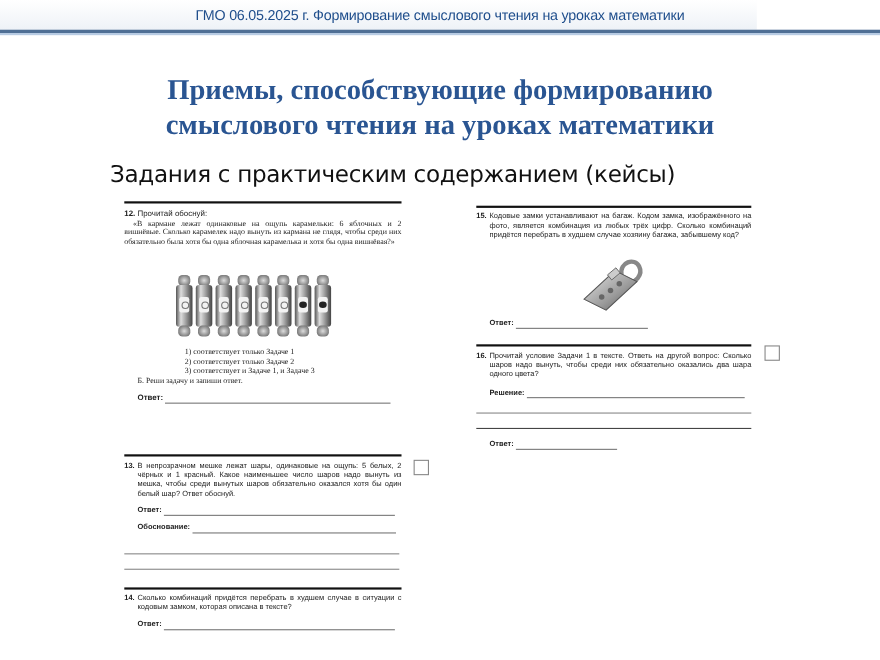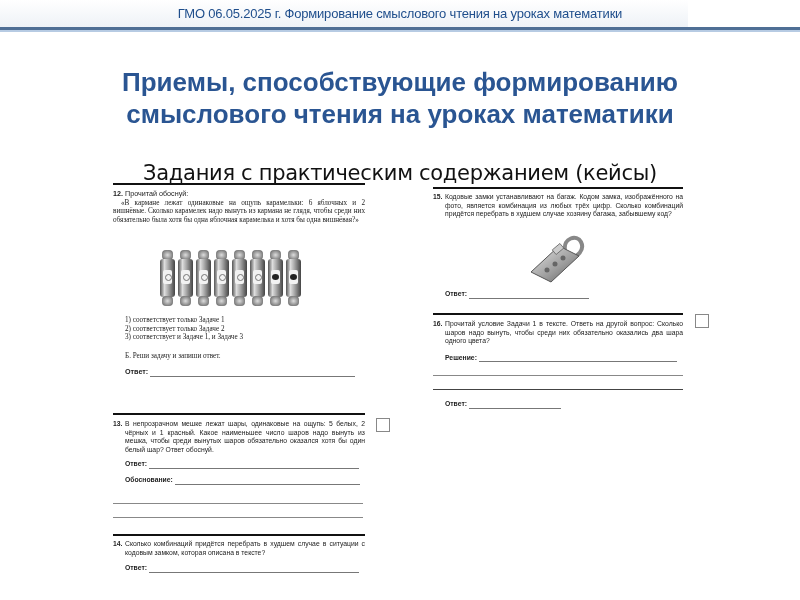--- a/index.html
+++ b/index.html
@@ -13,25 +13,25 @@
   }
   .topbar-text {
     position: absolute; left: 0; width: 800px; top: 6px; text-align: center;
     font-size: 13px; color: #1f4e8c; letter-spacing: -0.2px;
   }
   .rule-dark { position: absolute; left: 0; top: 27px; width: 800px; height: 3px; background: #4f6f95; }
   .rule-light { position: absolute; left: 0; top: 30px; width: 800px; height: 2px; background: #b7cbe3; }
 
   .title {
     position: absolute; left: 60px; width: 680px; top: 66px; text-align: center;
-    font-weight: bold; font-size: 26px; line-height: 32px; color: #2a5592;
+    font-weight: bold; font-size: 26px; line-height: 32px; color: #2a5592; font-family: Liberation Serif, serif;
   }
   .subtitle {
-    position: absolute; left: 100px; width: 600px; top: 146px; text-align: center;
-    font-size: 21px; color: #111; font-family: "DejaVu Sans", sans-serif; letter-spacing: -0.3px; margin-top: 15px;
+    position: absolute; left: 100px; width: 600px; top: 146px; text-align: left;
+    font-size: 21px; color: #111; font-family: "DejaVu Sans", sans-serif; letter-spacing: -0.3px;
   }
 
   .sheet { position: absolute; font-family: "Liberation Serif", serif; font-size: 7.2px; line-height: 8.6px; color: #222; }
   .thickline { position: absolute; height: 2px; background: #111; }
   .ansline { display: inline-block; border-bottom: 1px solid #777; vertical-align: bottom; height: 7px; }
   .fullline { position: absolute; height: 1px; background: #888; }
   .num { font-weight: bold; font-family: "Liberation Sans", sans-serif; }
   .sans { font-family: "Liberation Sans", sans-serif; }
   .just { text-align: justify; }
   .lbl { font-weight: bold; font-family: "Liberation Sans", sans-serif; }
@@ -128,26 +128,26 @@
     </div>
   <div class="candy">
       <div class="twist-top"></div>
       <div class="body"></div>
       <div class="label cherry"></div>
       <div class="twist-bot"></div>
     </div>
 </div>
 
 <div class="sheet" style="left:125px; top:313px; width:238px;">
-  <div style="margin-top:3px;">
+  <div style="margin-top:3px;margin-left:43px;">
     <div>1) соответствует только Задаче 1</div>
     <div>2) соответствует только Задаче 2</div>
     <div>3) соответствует и Задаче 1, и Задаче 3</div>
   </div>
-  <div style="margin-top:10px;">Б. Реши задачу и запиши ответ.</div>
+  <div style="margin-top:0;">Б. Реши задачу и запиши ответ.</div>
   <div style="margin-top:8px;" class="sans">
     <span class="lbl">Ответ:</span>
     <span class="ansline" style="width:205px;"></span>
   </div>
 </div>
 
 <div class="thickline" style="left:113px; top:413px; width:252px;"></div>
 <div class="checkbox" style="left:376px; top:418px;"></div>
 <div class="sheet sans" style="left:113px; top:420px; width:252px; font-size:6.8px;">
   <div style="display:flex;">

